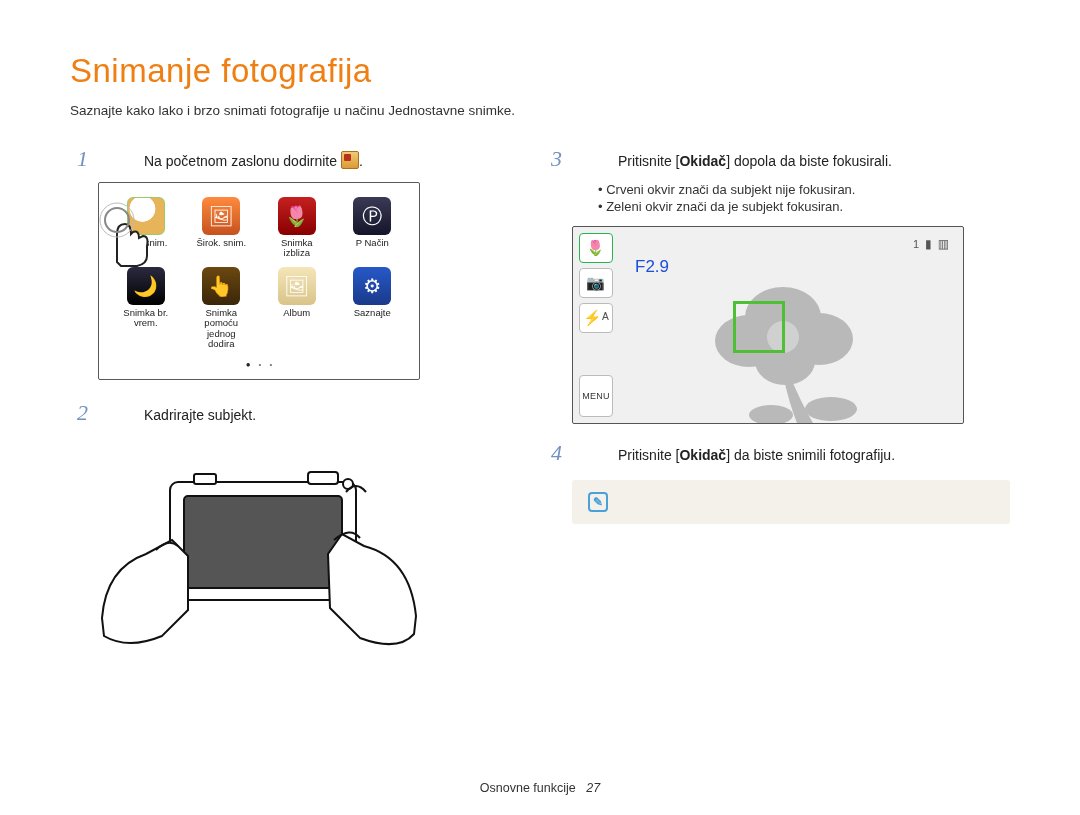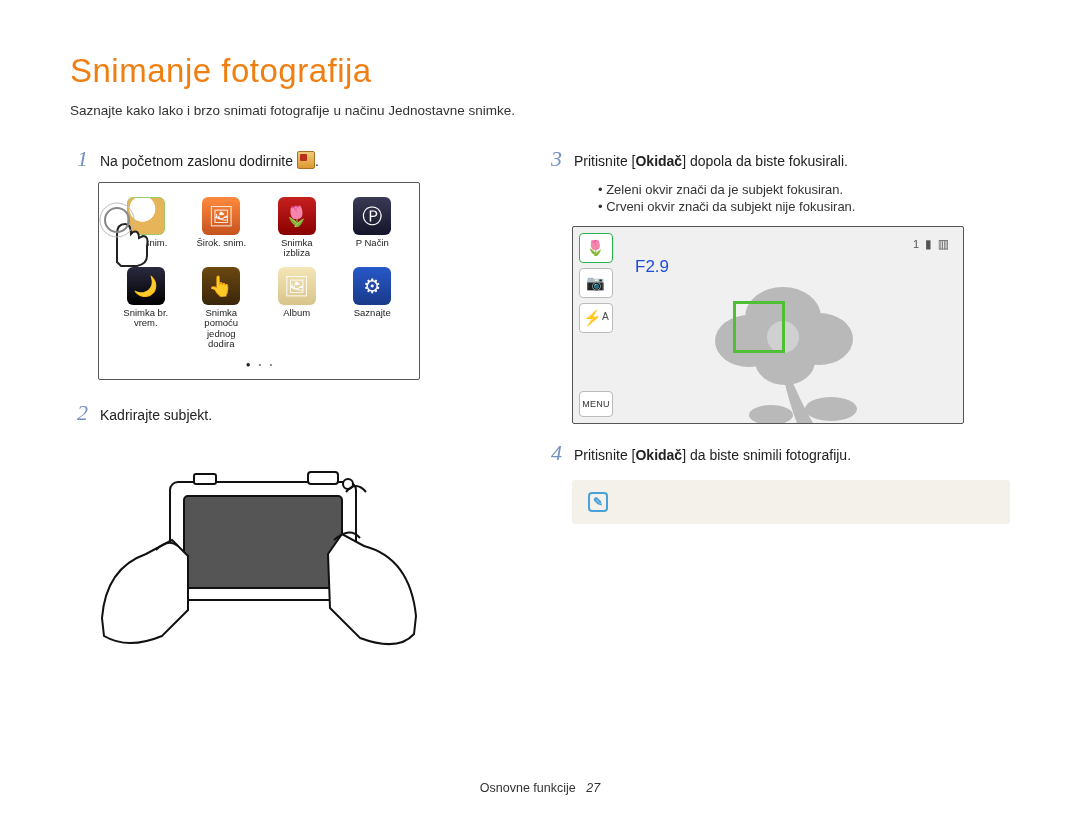--- a/index.html
+++ b/index.html
@@ -41,20 +41,21 @@
     font-size: 22px;
     font-style: italic;
     color: #7290c2;
     font-family: Georgia, serif;
     width: 18px;
     text-align: right;
   }
   .step-text {
     font-size: 14px;
     color: #222;
+    margin-left: 44px;
   }
   .step-sub { font-size: 13px; color: #333; margin-left: 20px; margin-bottom: 2px;}
   .step-sub::before { content: "•  "; }
 
   .inline-icon {
     display: inline-block;
     width: 18px; height: 18px;
     vertical-align: -3px;
     border-radius: 2px;
     background: linear-gradient(#ec7, #d93);
@@ -140,21 +141,21 @@
     position: absolute; left:6px; top:6px; bottom:6px; width:40px;
     display: flex; flex-direction: column; gap:5px;
   }
   .vf-btn {
     width: 34px; height: 30px; background: #fff; border: 1px solid #bbb;
     border-radius: 4px;
     display:flex; align-items:center; justify-content:center;
     font-size: 15px; color:#555;
   }
   .vf-btn.green { border-color:#27b34f; color:#27b34f; background:#fff;}
-  .vf-btn.menu { font-size: 9px; letter-spacing:0.3px; color:#333; height:26px; margin-top:auto;}
+  .vf-btn.menu { font-size: 9px; letter-spacing:0.3px; color:#333; height:42px; margin-top:auto;}
 
   .vf-info {
     position:absolute; top:10px; right:14px; font-size:11px; color:#555;
     display:flex; gap:6px; align-items:center;
   }
   .vf-info .sym { font-size:12px; }
 
   .vf-fnum {
     position:absolute; top:30px; left:62px; font-size:17px; color:#1d4ed8;
   }
@@ -284,22 +285,22 @@
 
   <div class="col-right">
 
     <div class="step">
       <span class="step-num">3</span>
       <span class="step-text">
         <span>Pritisnite [</span><b>Okidač</b><span>] dopola da biste fokusirali.</span>
       </span>
     </div>
     <div style="margin-left:34px; margin-bottom:10px;">
+      <p class="step-sub">Crveni okvir znači da subjekt nije fokusiran.</p>
       <p class="step-sub">Zeleni okvir znači da je subjekt fokusiran.</p>
-      <p class="step-sub">Crveni okvir znači da subjekt nije fokusiran.</p>
     </div>
 
     <div class="viewfinder">
       <svg class="flower" viewBox="0 0 230 160">
         <g fill="#b9b9b9">
           <ellipse cx="90" cy="52" rx="38" ry="30"></ellipse>
           <ellipse cx="56" cy="76" rx="34" ry="26"></ellipse>
           <ellipse cx="126" cy="74" rx="34" ry="26"></ellipse>
           <ellipse cx="92" cy="96" rx="30" ry="24"></ellipse>
           <circle cx="90" cy="72" r="16" fill="#d0d0d0"></circle>

